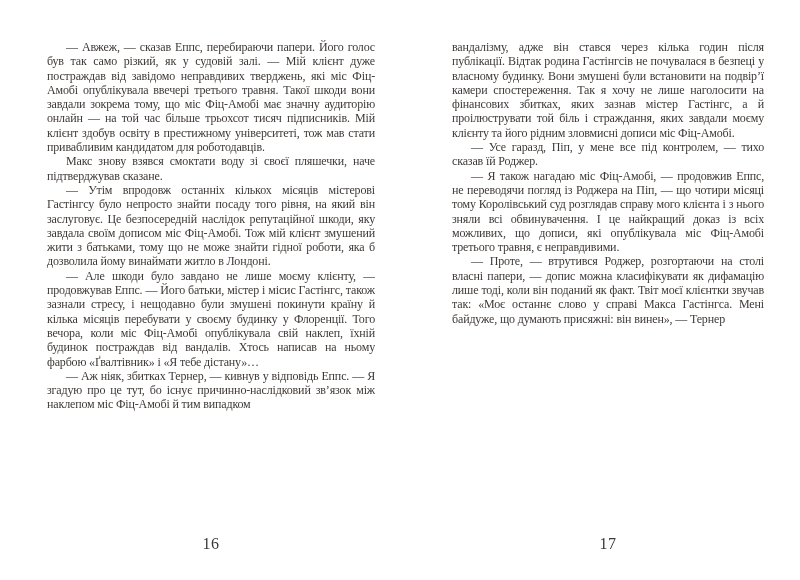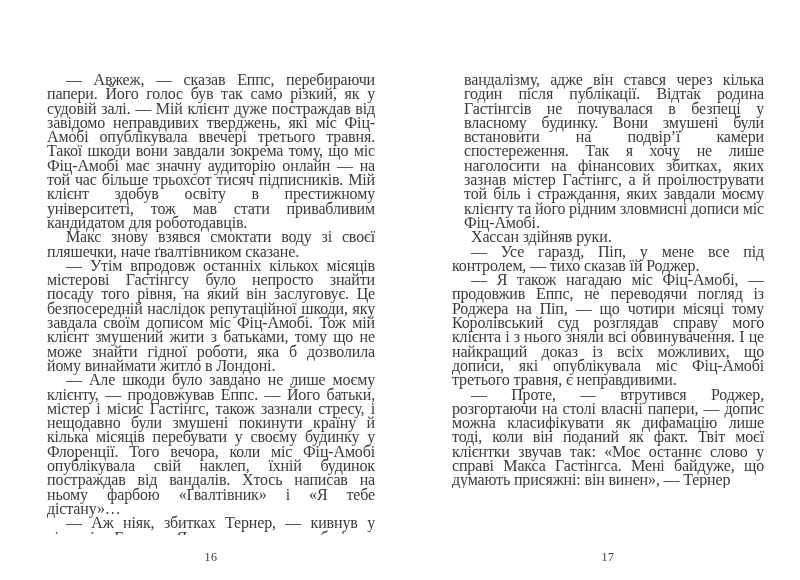--- a/index.html
+++ b/index.html
@@ -15,67 +15,66 @@
     overflow: hidden;
   }
   .spread {
     position: absolute;
     inset: 0;
     font-family: "Liberation Serif", "DejaVu Serif", serif;
     color: #3e3936;
   }
   .text-col {
     position: absolute;
-    top: 73px;
-    font-size: 16px;
+    top: 40px;
+    font-size: 12px;
     line-height: 14.3px;
     letter-spacing: -0.15px;
     text-align: justify;
     overflow: hidden;
     max-height: 462px;
   }
   .col-left  { left: 47px;  width: 328px; }
   .col-right { left: 452px; width: 312px; }
   .para {
     margin: 0;
     padding: 0;
     text-indent: 19px;
   }
-  .para.noindent { text-indent: 0; margin-left: 12px; }
+  .para.noindent { text-indent: 0; }
   .page-num {
     position: absolute;
-    top: 550px;
-    font-size: 12px;
+    top: 535px;
+    font-size: 16px;
     letter-spacing: 0.5px;
     text-align: center;
   }
   .num-left  { left: 47px;  width: 328px; }
   .num-right { left: 452px; width: 312px; }
 </style>
 </head>
 <body>
 
 <div class="screen" style="background: rgb(255, 255, 255);">
   <div class="spread" style="color: rgb(62, 57, 54);">
 
     <section>
       <div class="text-col col-left">
           <p class="para">— Авжеж, — сказав Еппс, перебираючи папери. Його голос був так само різкий, як у судовій залі. — Мій клієнт дуже постраждав від завідомо неправдивих тверджень, які міс Фіц-Амобі опублікувала ввечері третього травня. Такої шкоди вони завдали зокрема тому, що міс Фіц-Амобі має значну аудиторію онлайн — на той час більше трьохсот тисяч підписників. Мій клієнт здобув освіту в престижному університеті, тож мав стати привабливим кандидатом для роботодавців.</p>
-          <p class="para">Макс знову взявся смоктати воду зі своєї пляшечки, наче ґвалтівником сказане.</p>
+          <p class="para">Макс знову взявся смоктати воду зі своєї пляшечки, наче підтверджував сказане.</p>
           <p class="para">— Утім впродовж останніх кількох місяців містерові Гастінгсу було непросто знайти посаду того рівня, на який він заслуговує. Це безпосередній наслідок репутаційної шкоди, яку завдала своїм дописом міс Фіц-Амобі. Тож мій клієнт змушений жити з батьками, тому що не може знайти гідної роботи, яка б дозволила йому винаймати житло в Лондоні.</p>
           <p class="para">— Але шкоди було завдано не лише моєму клієнту, — продовжував Еппс. — Його батьки, містер і місис Гастінгс, також зазнали стресу, і нещодавно були змушені покинути країну й кілька місяців перебувати у своєму будинку у Флоренції. Того вечора, коли міс Фіц-Амобі опублікувала свій наклеп, їхній будинок постраждав від вандалів. Хтось написав на ньому фарбою «Ґвалтівник» і «Я тебе дістану»…</p>
           <p class="para">— Аж ніяк, збитках Тернер, — кивнув у відповідь Еппс. — Я згадую про це тут, бо існує причинно-наслідковий зв’язок між наклепом міс Фіц-Амобі й тим випадком</p>
         </div>
       <div class="page-num num-left">16</div>
     </section>
 
     <section>
       <div class="text-col col-right">
           <p class="para noindent">вандалізму, адже він стався через кілька годин після публікації. Відтак родина Гастінгсів не почувалася в безпеці у власному будинку. Вони змушені були встановити на подвір’ї камери спостереження. Так я хочу не лише наголосити на фінансових збитках, яких зазнав містер Гастінгс, а й проілюструвати той біль і страждання, яких завдали моєму клієнту та його рідним зловмисні дописи міс Фіц-Амобі.</p>
-          <p class="para">Хассан здійняв руки.</p>
           <p class="para">— Усе гаразд, Піп, у мене все під контролем, — тихо сказав їй Роджер.</p>
           <p class="para">— Я також нагадаю міс Фіц-Амобі, — продовжив Еппс, не переводячи погляд із Роджера на Піп, — що чотири місяці тому Королівський суд розглядав справу мого клієнта і з нього зняли всі обвинувачення. І це найкращий доказ із всіх можливих, що дописи, які опублікувала міс Фіц-Амобі третього травня, є неправдивими.</p>
           <p class="para">— Проте, — втрутився Роджер, розгортаючи на столі власні папери, — допис можна класифікувати як дифамацію лише тоді, коли він поданий як факт. Твіт моєї клієнтки звучав так: «Моє останнє слово у справі Макса Гастінгса. Мені байдуже, що думають присяжні: він винен», — Тернер</p>
         </div>
       <div class="page-num num-right">17</div>
     </section>
 
   </div>
 </div>
 

